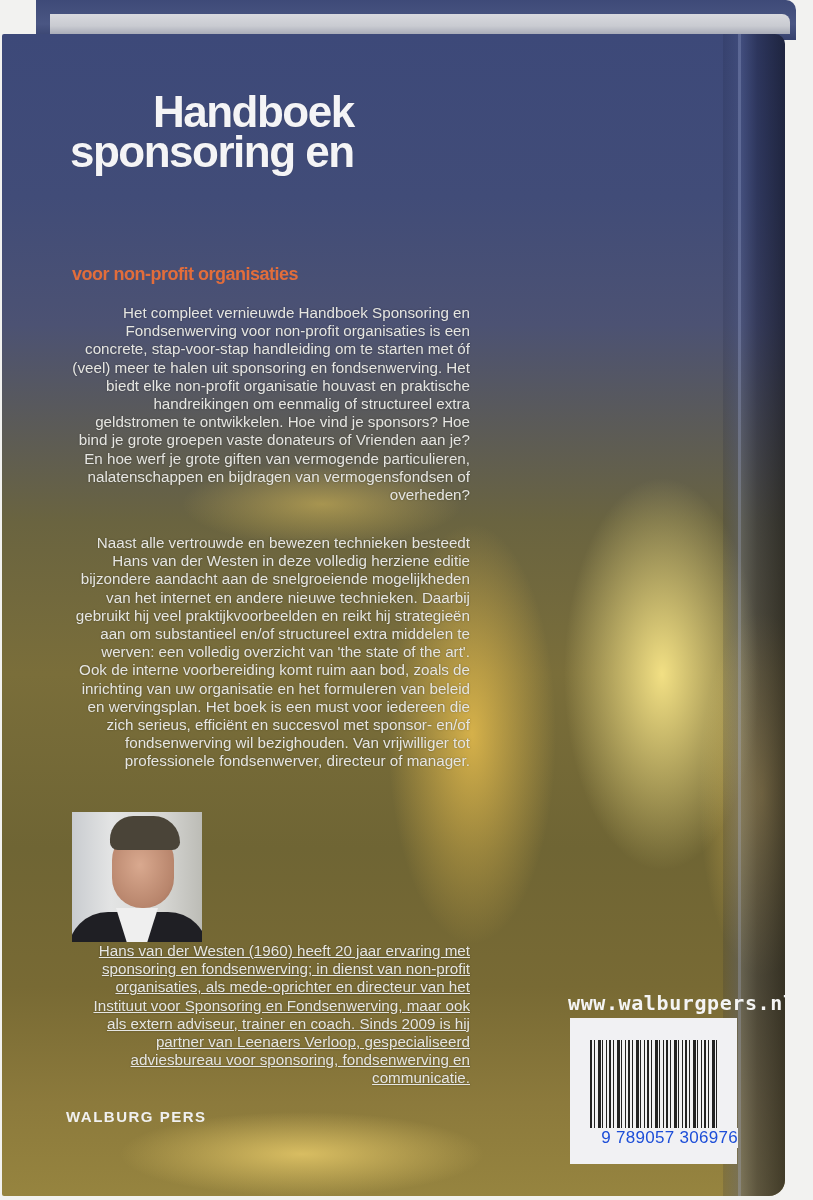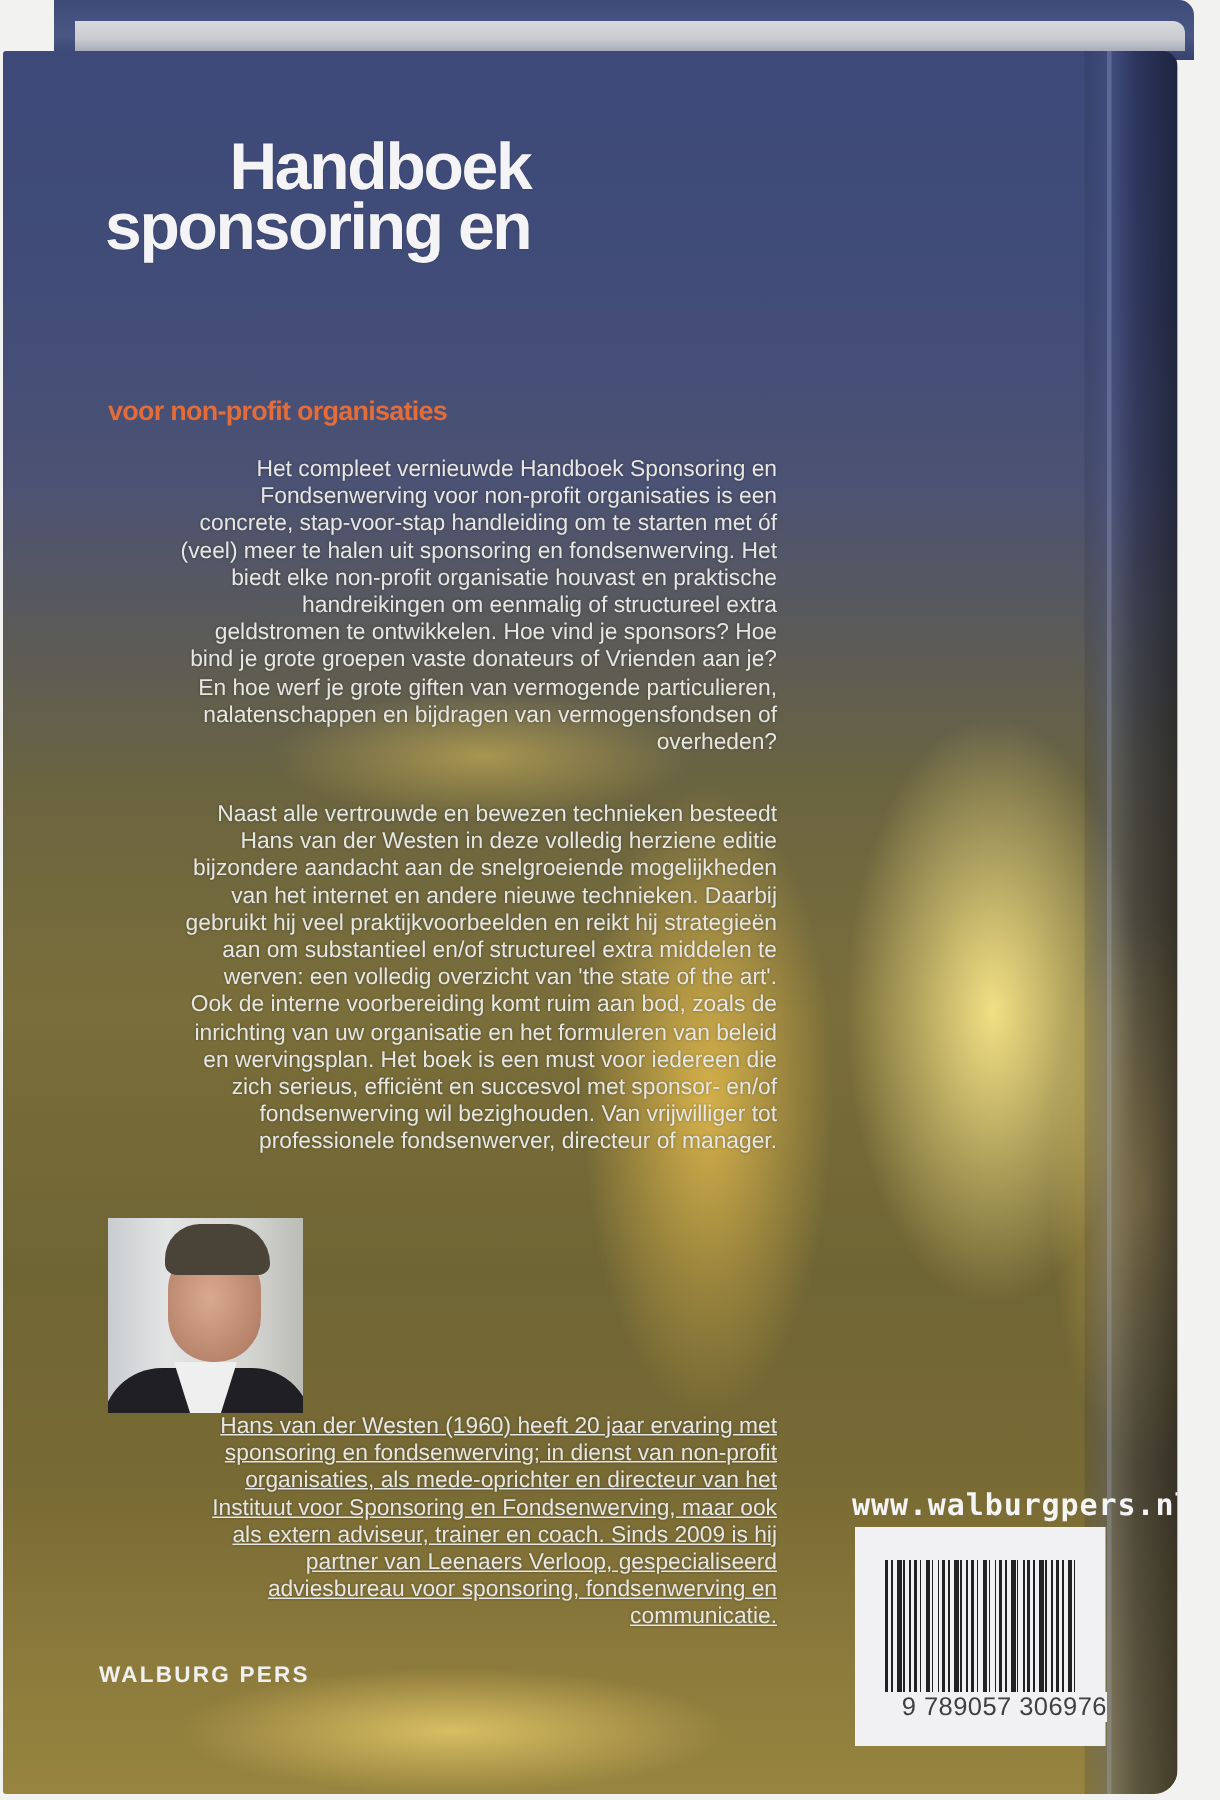--- a/index.html
+++ b/index.html
@@ -48,21 +48,20 @@
   }
   .title div { white-space:nowrap; }
   .subtitle {
     position:absolute; left:70px; top:230px;
     color:#e26d3b; font-weight:bold; font-size:18px; letter-spacing:-0.5px;
   }
   .body-text {
     position:absolute; left:68px; width:400px;
     color:#e6e6e2; font-size:15.2px; line-height:18.2px;
     text-shadow:0 0 2px rgba(0,0,0,0.35);
-    margin-left:48px;
   }
   .p1 { top:270px; }
   .p2 { top:500px; }
   .bio { top:908px;text-decoration:underline; }
   .portrait {
     position:absolute; left:70px; top:778px; width:130px; height:130px;
     background:linear-gradient(90deg,#c9ccd0 0%,#e3e4e4 30%,#d6d6d3 70%,#bcbcb6 100%);
     overflow:hidden;
   }
   .portrait .hair {
@@ -97,21 +96,21 @@
   }
   .bars {
     position:absolute; left:20px; top:22px; width:128px; height:94px;
     background:repeating-linear-gradient(90deg,
       #222 0 2px,#f1f1f3 2px 4px,#222 4px 5px,#f1f1f3 5px 8px,
       #222 8px 11px,#f1f1f3 11px 12px,#222 12px 13px,#f1f1f3 13px 16px,
       #222 16px 17px,#f1f1f3 17px 19px);
   }
   .isbn {
     position:absolute; left:14px; top:110px; width:150px;
-    font-size:17px; color:#404040; background:#f1f1f3; letter-spacing:0.3px;
+    font-size:17px; color:#1d4ed8; background:#f1f1f3; letter-spacing:0.3px;
     padding-left:4px;
   }
 </style>
 </head>
 <body>
 
 <div class="book-back"></div>
 <div class="pages-edge"></div>
 
 <div class="cover">

